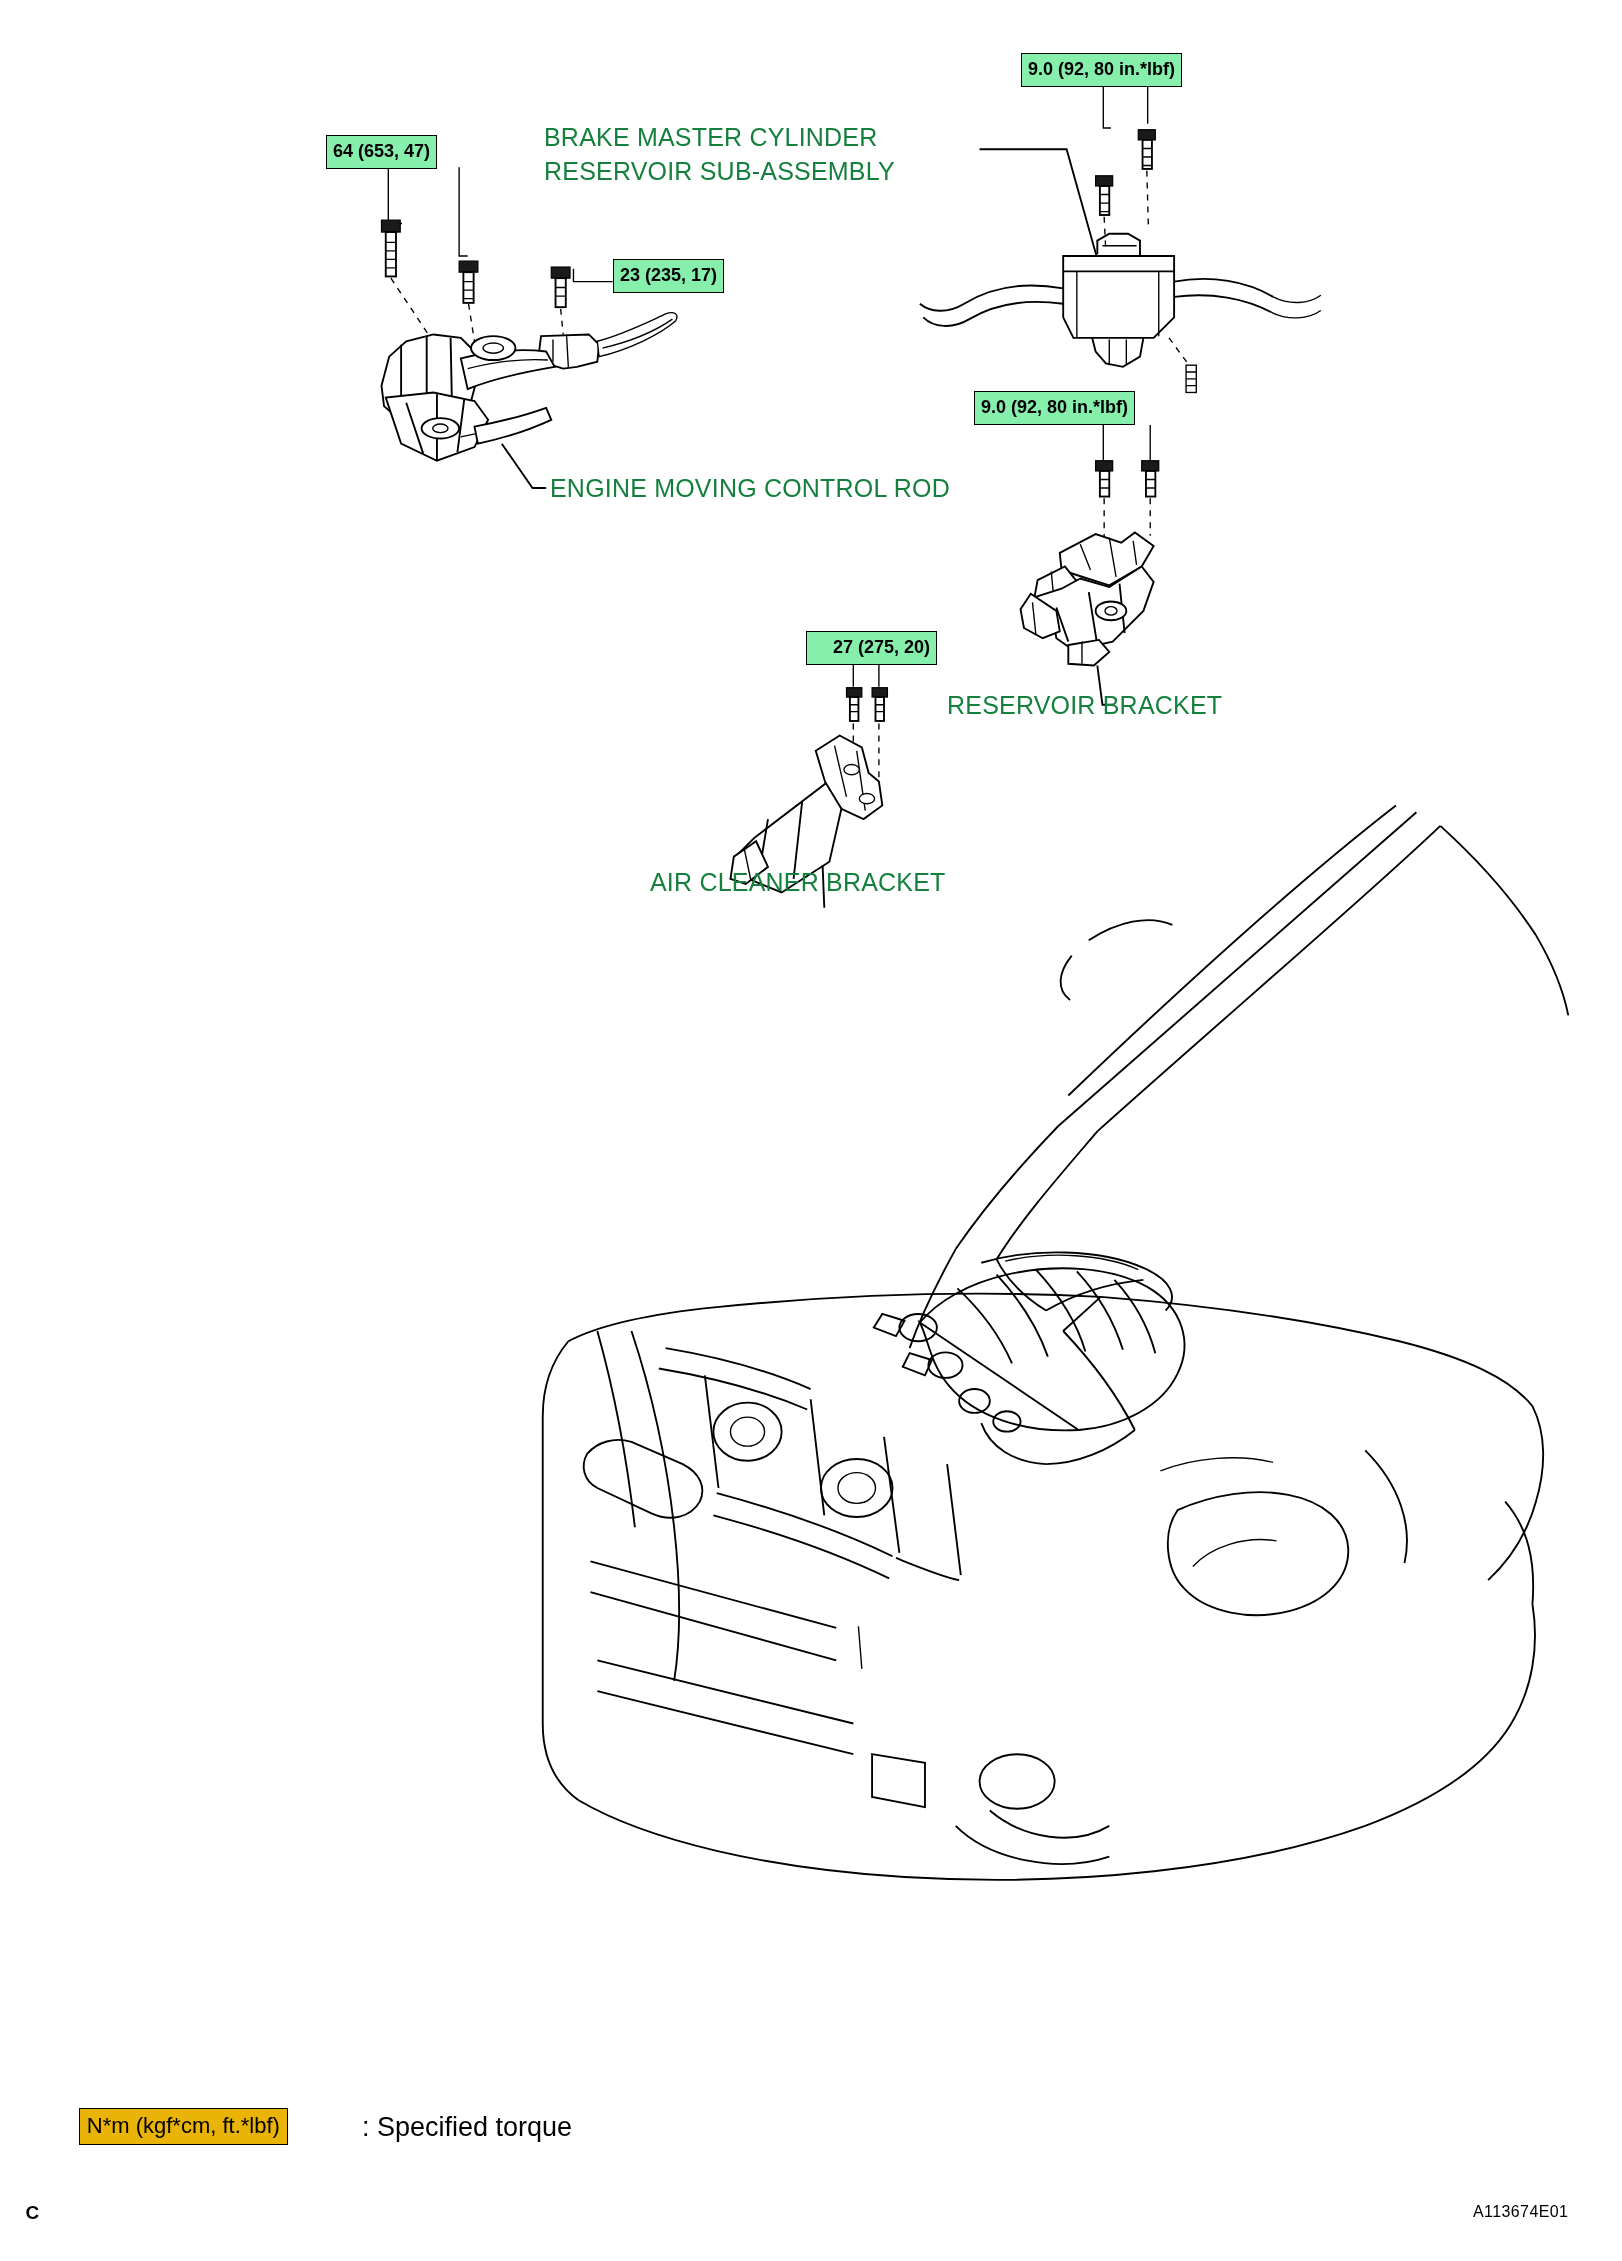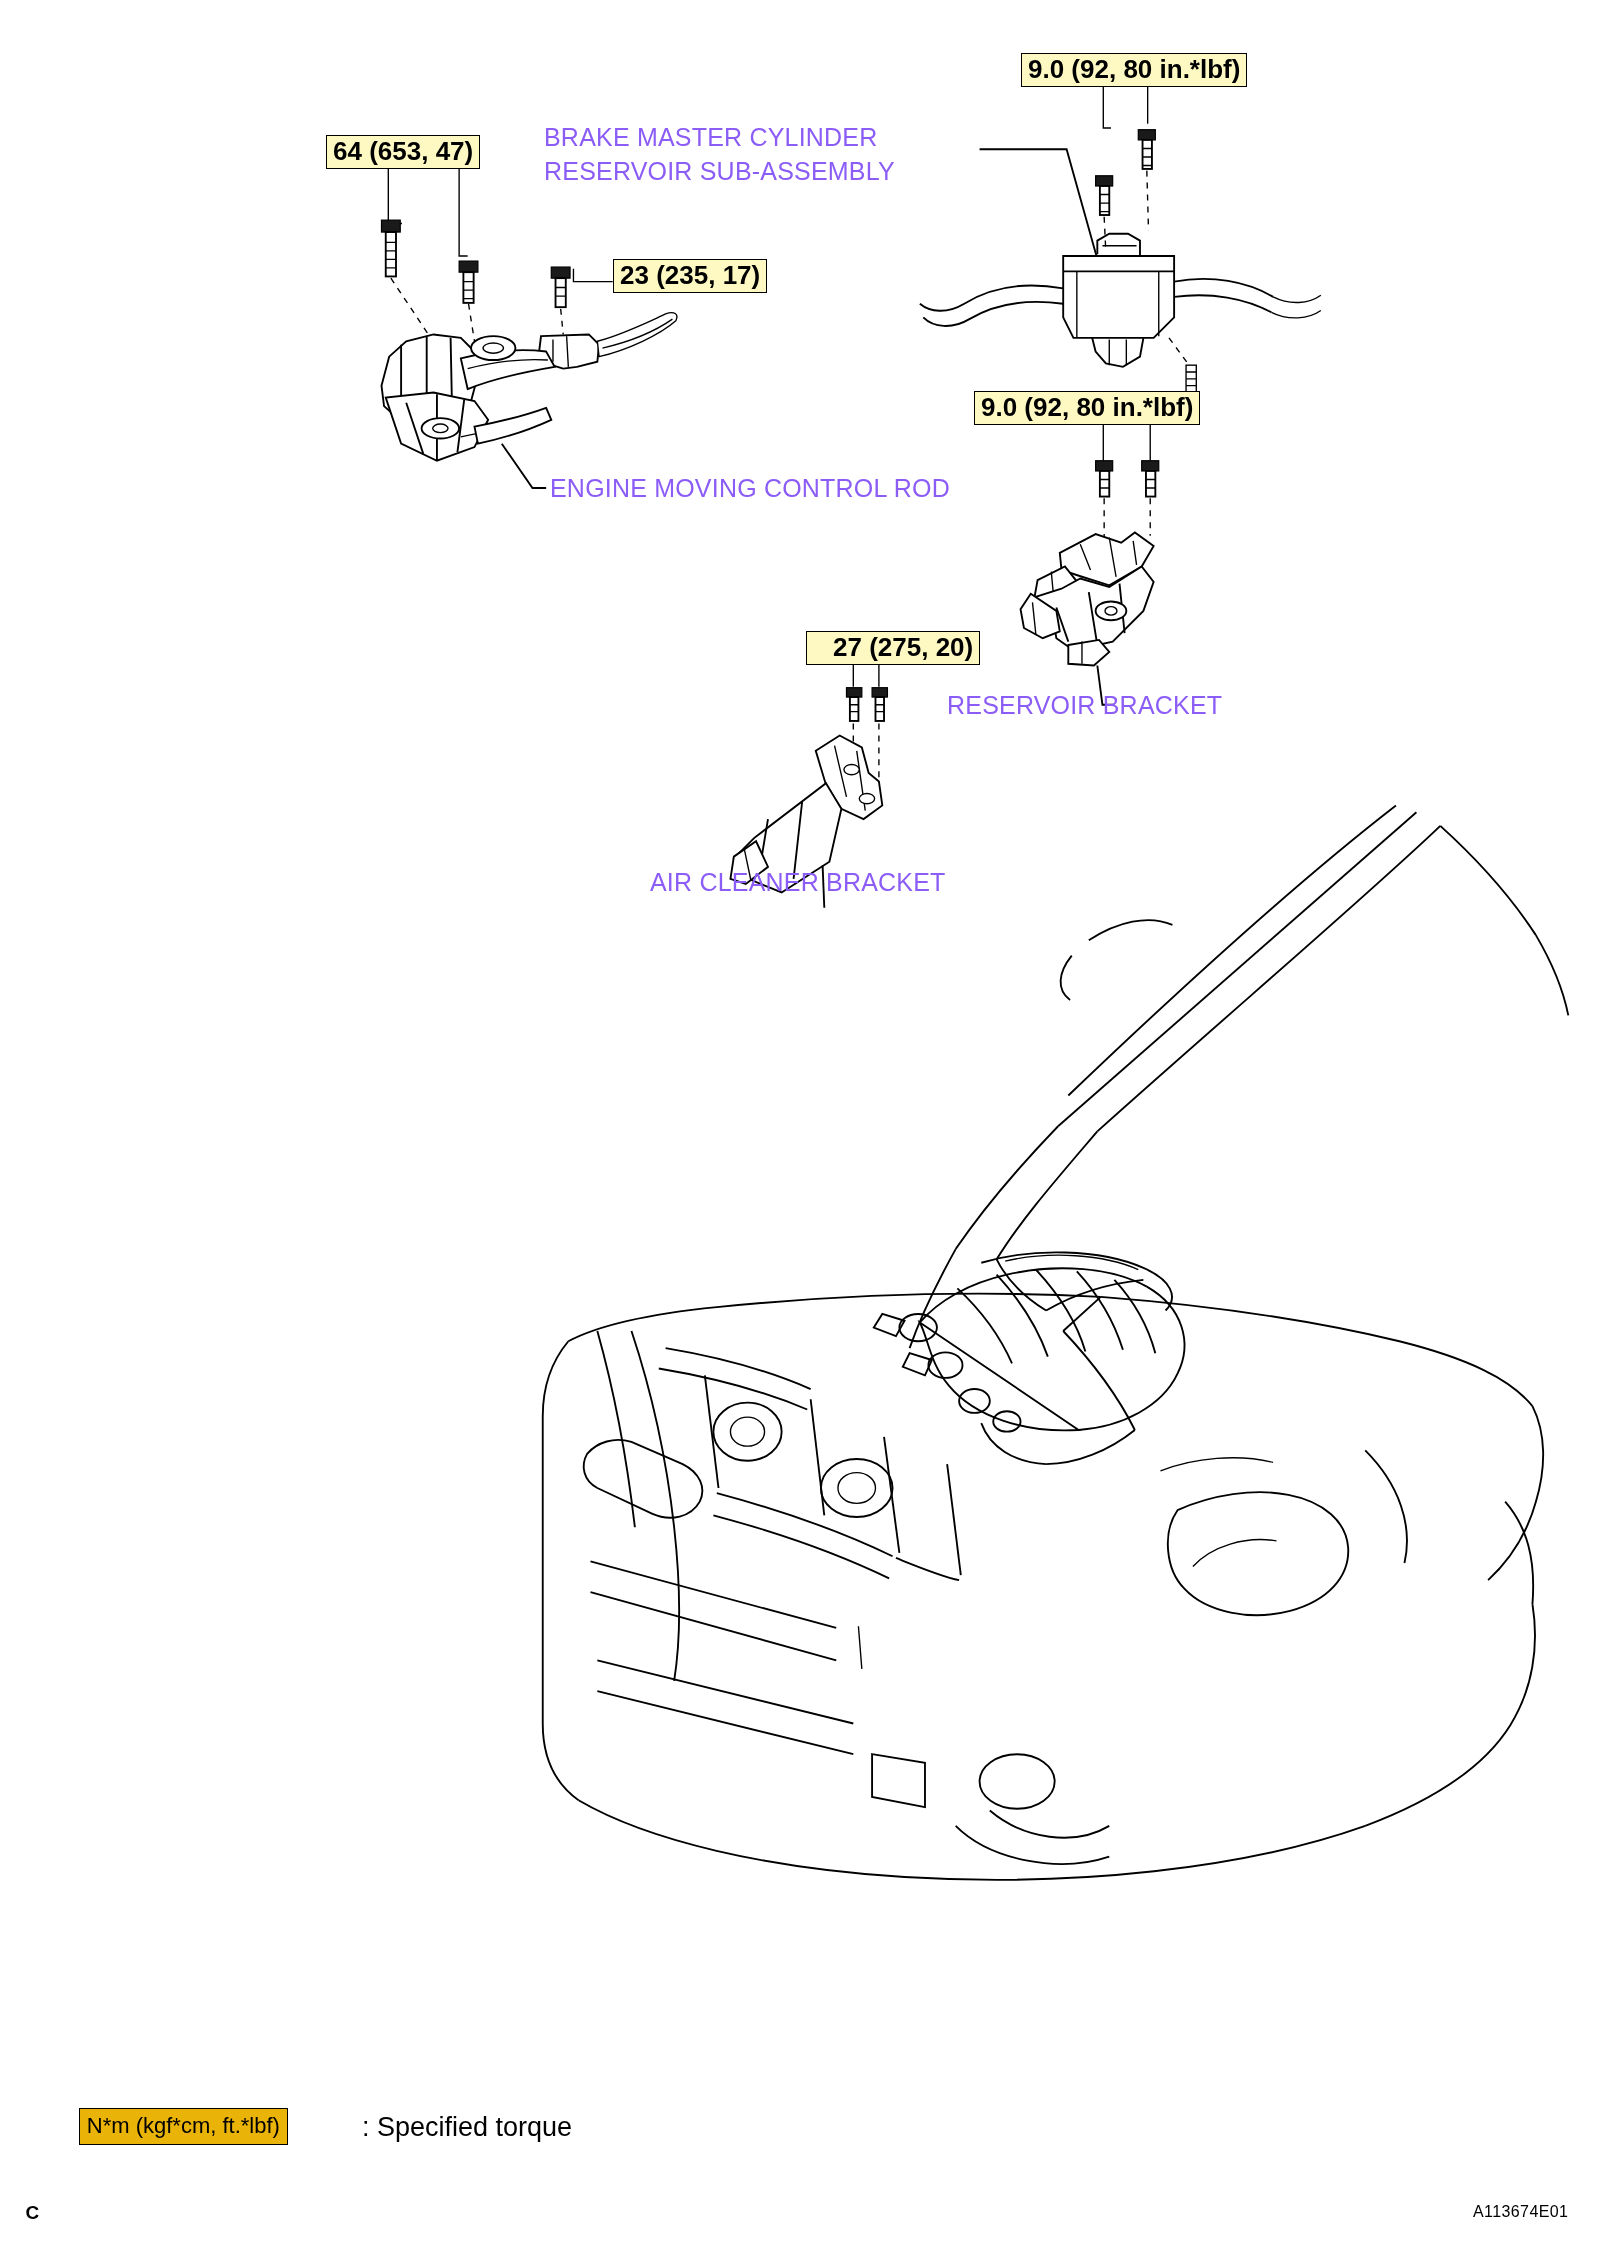--- a/index.html
+++ b/index.html
@@ -21,32 +21,32 @@
     width: 1623px;
     height: 2261px;
   }
   .lbl {
     position: absolute;
     font-family: "Liberation Sans", sans-serif;
     font-size: 23px;
     line-height: 28px;
     letter-spacing: 0.2px;
     white-space: nowrap;
-    color: #8b5cf6;
+    color: #15803d;
   }
   .torque {
     position: absolute;
     font-family: "Liberation Sans", sans-serif;
     font-weight: bold;
-    font-size: 26px;
+    font-size: 18px;
     line-height: 24px;
     white-space: nowrap;
     border: 1.7px solid #000;
     padding: 3.4px 6px 4.3px 6px;
-    background: #fef9c3;
+    background: #86efac;
     color: #000;
   }
   .legend-box {
     position: absolute;
     font-family: "Liberation Sans", sans-serif;
     font-size: 22px;
     line-height: 25.6px;
     white-space: nowrap;
     border: 1.7px solid #000;
     padding: 4.3px 6.8px 5.1px 6.8px;

